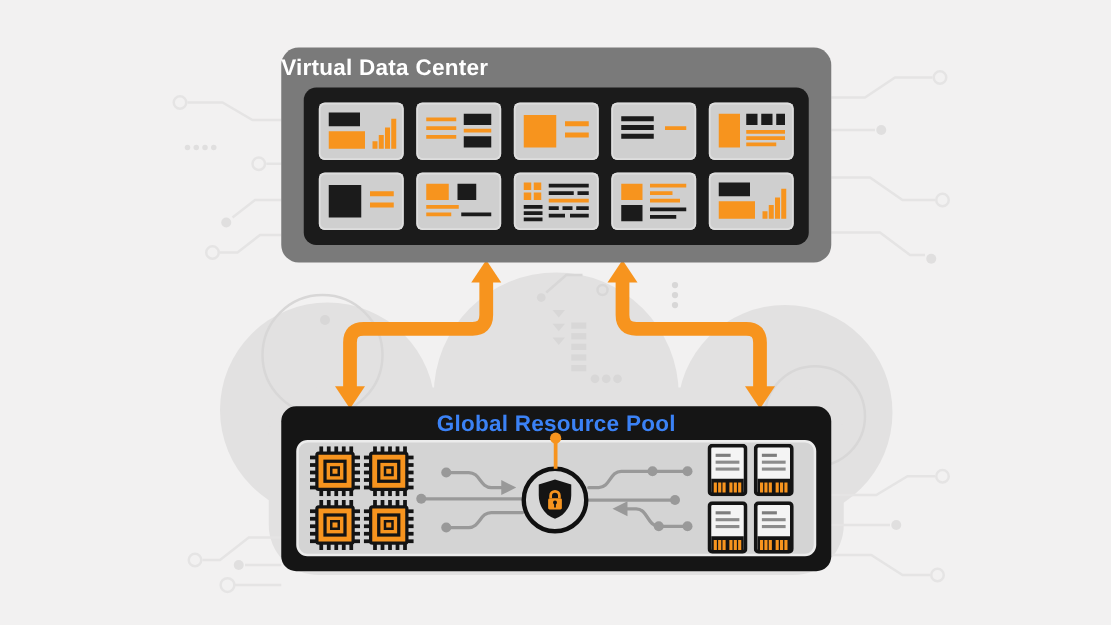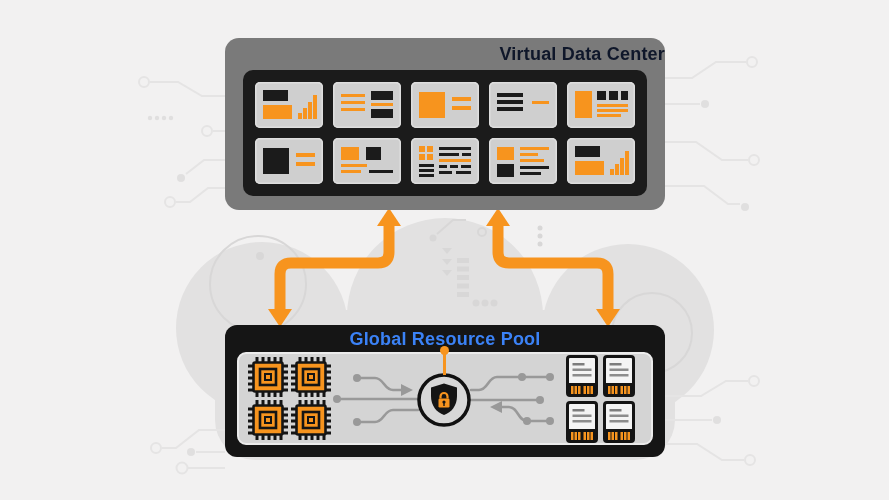--- a/index.html
+++ b/index.html
@@ -10,22 +10,22 @@
   }
   svg{display:block;}
   .layer{position:absolute; left:0; top:0; pointer-events:none;}
 
   
   .vdc-panel{
     position:absolute; left:225px; top:38px; width:440px; height:172px;
     background:#7A7A7A; border-radius:14px; z-index:2;
   }
   .vdc-title{
-    height:32px; line-height:33px; text-align:right;
-    font-size:18px; font-weight:700; color:#0f172a; letter-spacing:.2px;
+    height:32px; line-height:33px; text-align:left;
+    font-size:18px; font-weight:700; color:#ffffff; letter-spacing:.2px;
   }
   .vdc-inner{
     position:absolute; left:18px; top:32px; width:404px; height:126px;
     background:#1B1B1B; border-radius:10px; box-sizing:border-box;
     padding:12px; display:grid; grid-template-columns:repeat(5,68px);
     grid-template-rows:repeat(2,46px); gap:10px;
   }
   .tile{
     width:68px; height:46px; background:#CFCFCF; border-radius:5px;
     box-shadow:0 0 0 1.5px #DEDEDE inset;

